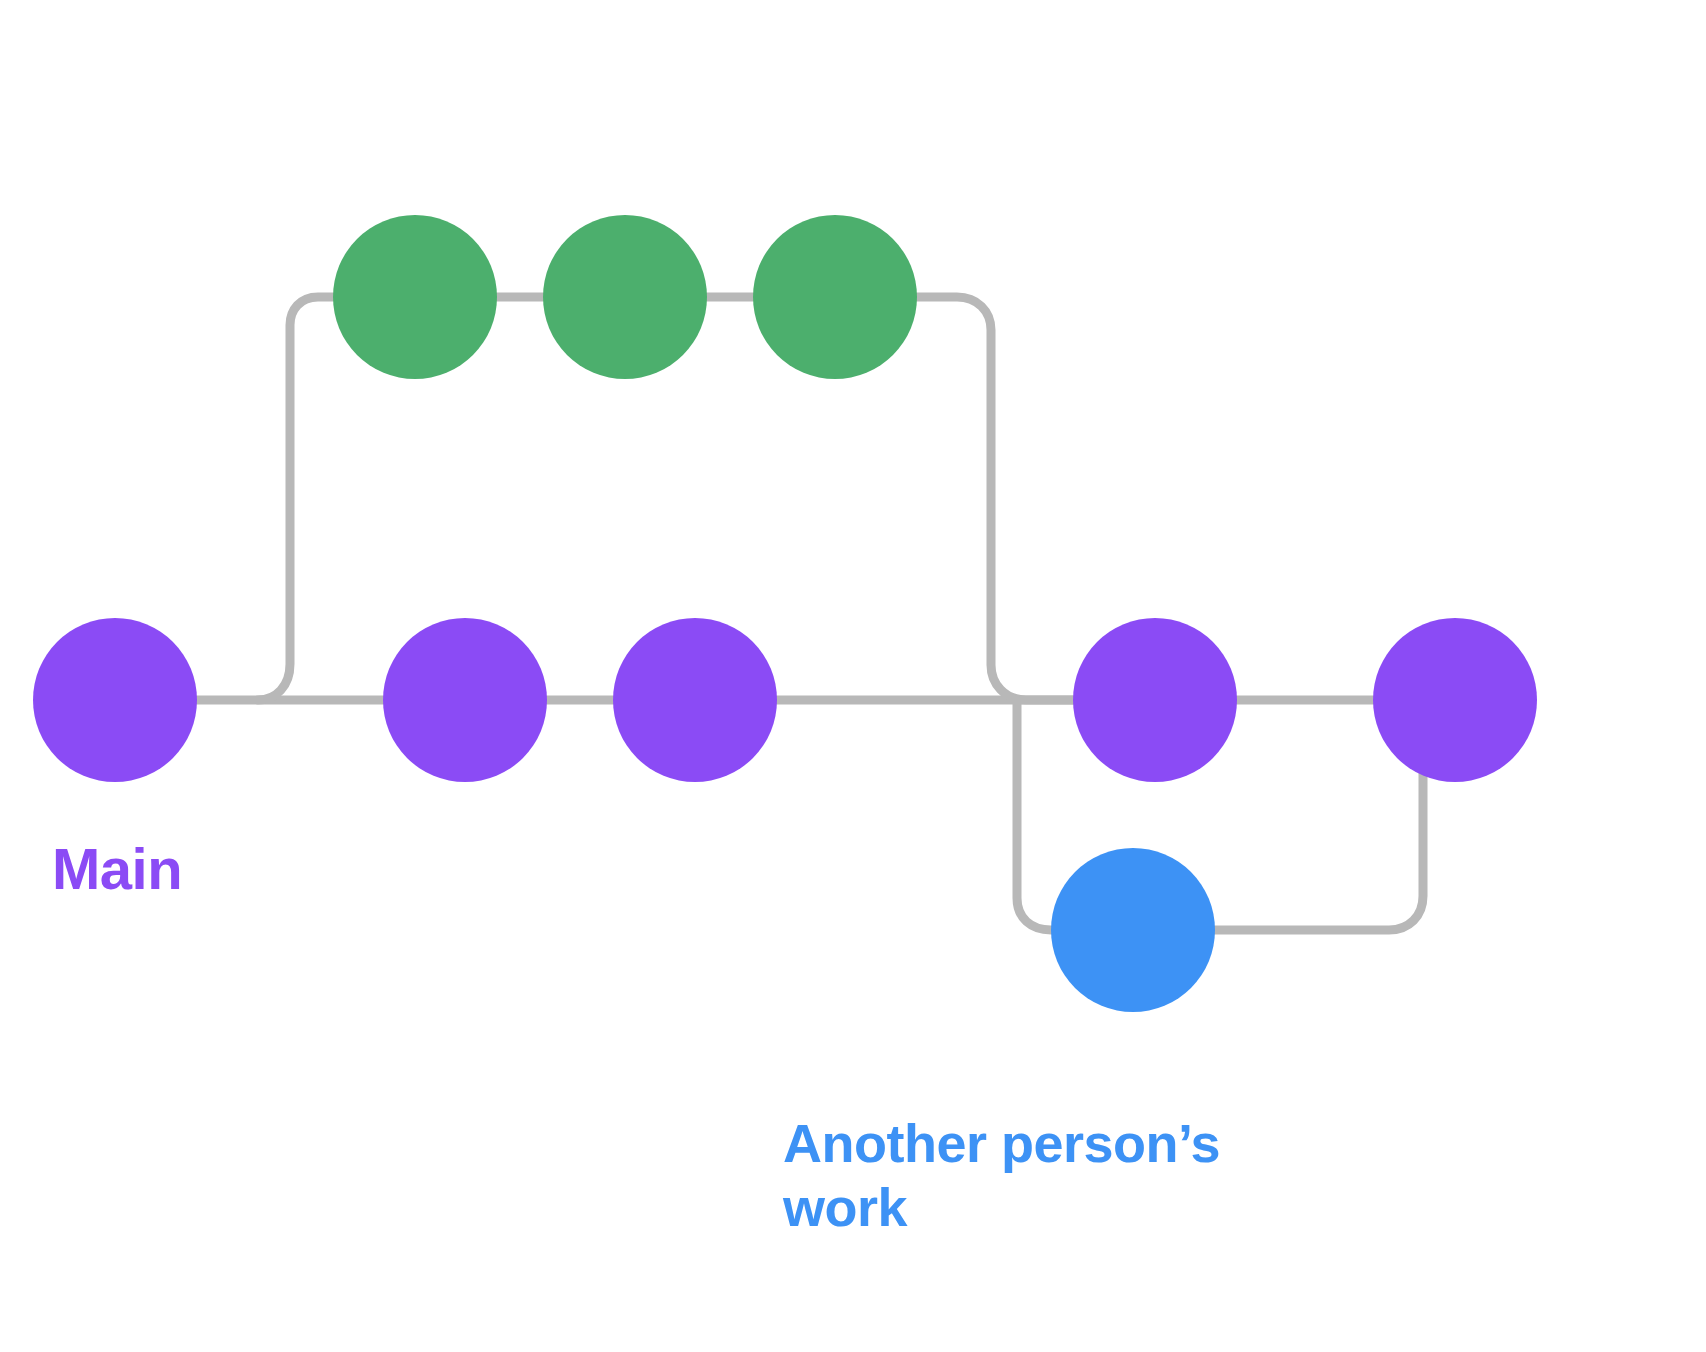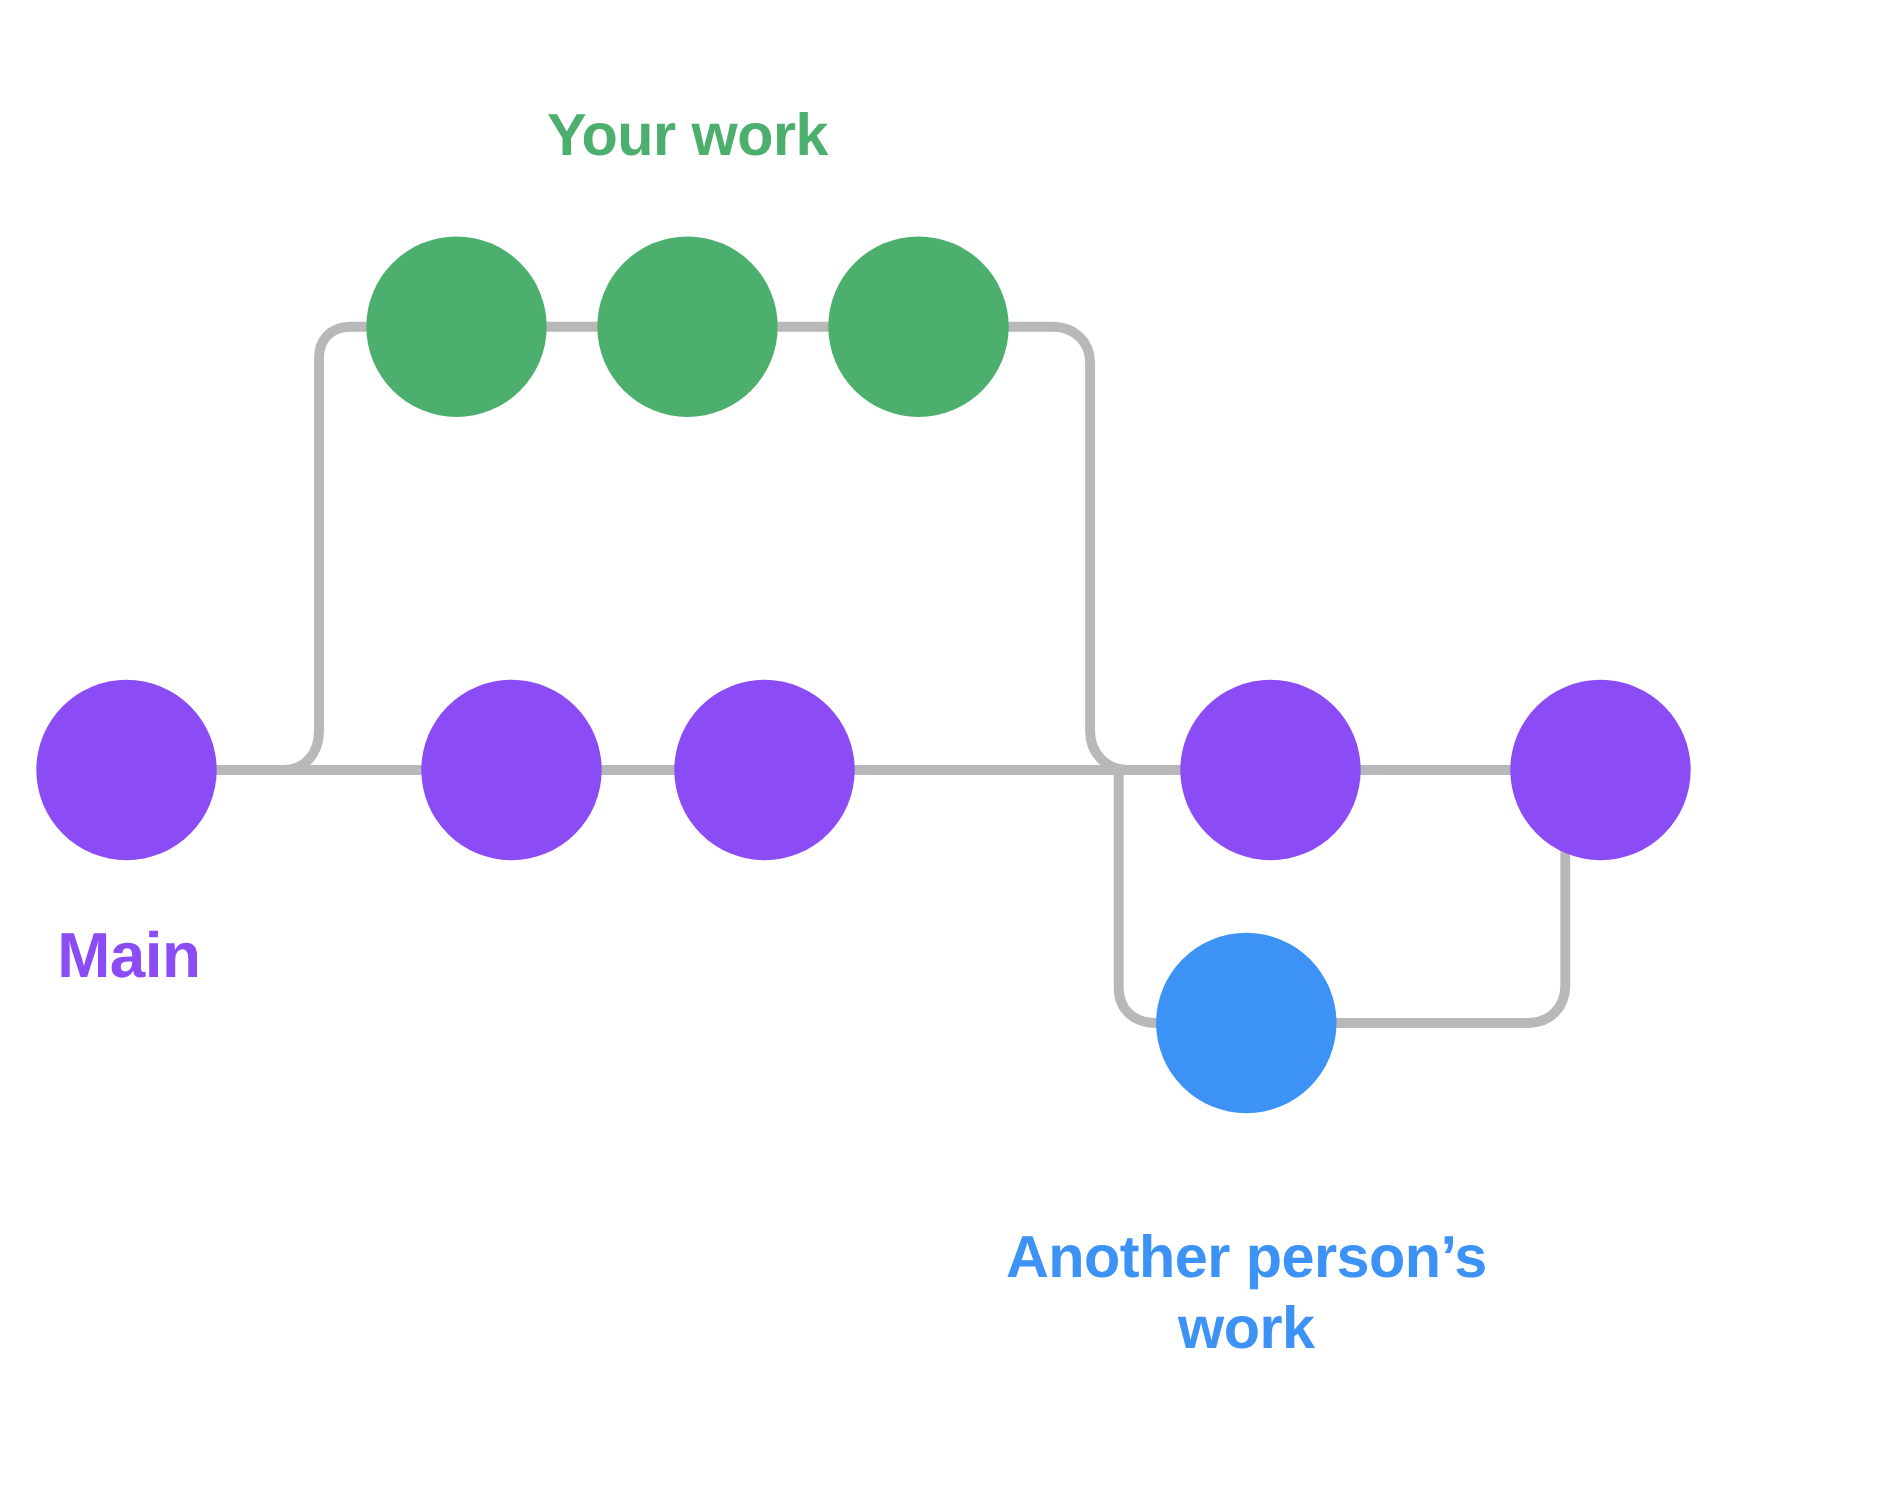--- a/index.html
+++ b/index.html
@@ -46,21 +46,20 @@
   #label-main {
     left: 52px;
     top: 835px;
     font-size: 58px;
     color: #8b4bf5;
   }
   #label-another {
     left: 783px;
     top: 1112px;
     width: 700px;
-    text-align: center;
     font-size: 54px;
     color: #3d92f5;
   }
 </style>
 </head>
 <body>
 
 <div id="stage">
 
   <svg id="graph" viewBox="0 0 1706 1352" xmlns="http://www.w3.org/2000/svg">
@@ -82,19 +81,18 @@
         <circle cx="695" cy="700" r="82" fill="#8b4bf5"></circle>
         <circle cx="1155" cy="700" r="82" fill="#8b4bf5"></circle>
         <circle cx="1455" cy="700" r="82" fill="#8b4bf5"></circle>
         <circle cx="415" cy="297" r="82" fill="#4caf6d"></circle>
         <circle cx="625" cy="297" r="82" fill="#4caf6d"></circle>
         <circle cx="835" cy="297" r="82" fill="#4caf6d"></circle>
         <circle cx="1133" cy="930" r="82" fill="#3d92f5"></circle>
       </g>
   </svg>
 
-  <div class="label" id="label-your-work">Your work</div>
 
   <div class="label" id="label-main">Main</div>
 
   <div class="label" id="label-another"><span>Another person’s</span><br><span>work</span></div>
 
 </div>
 
 </body></html>

